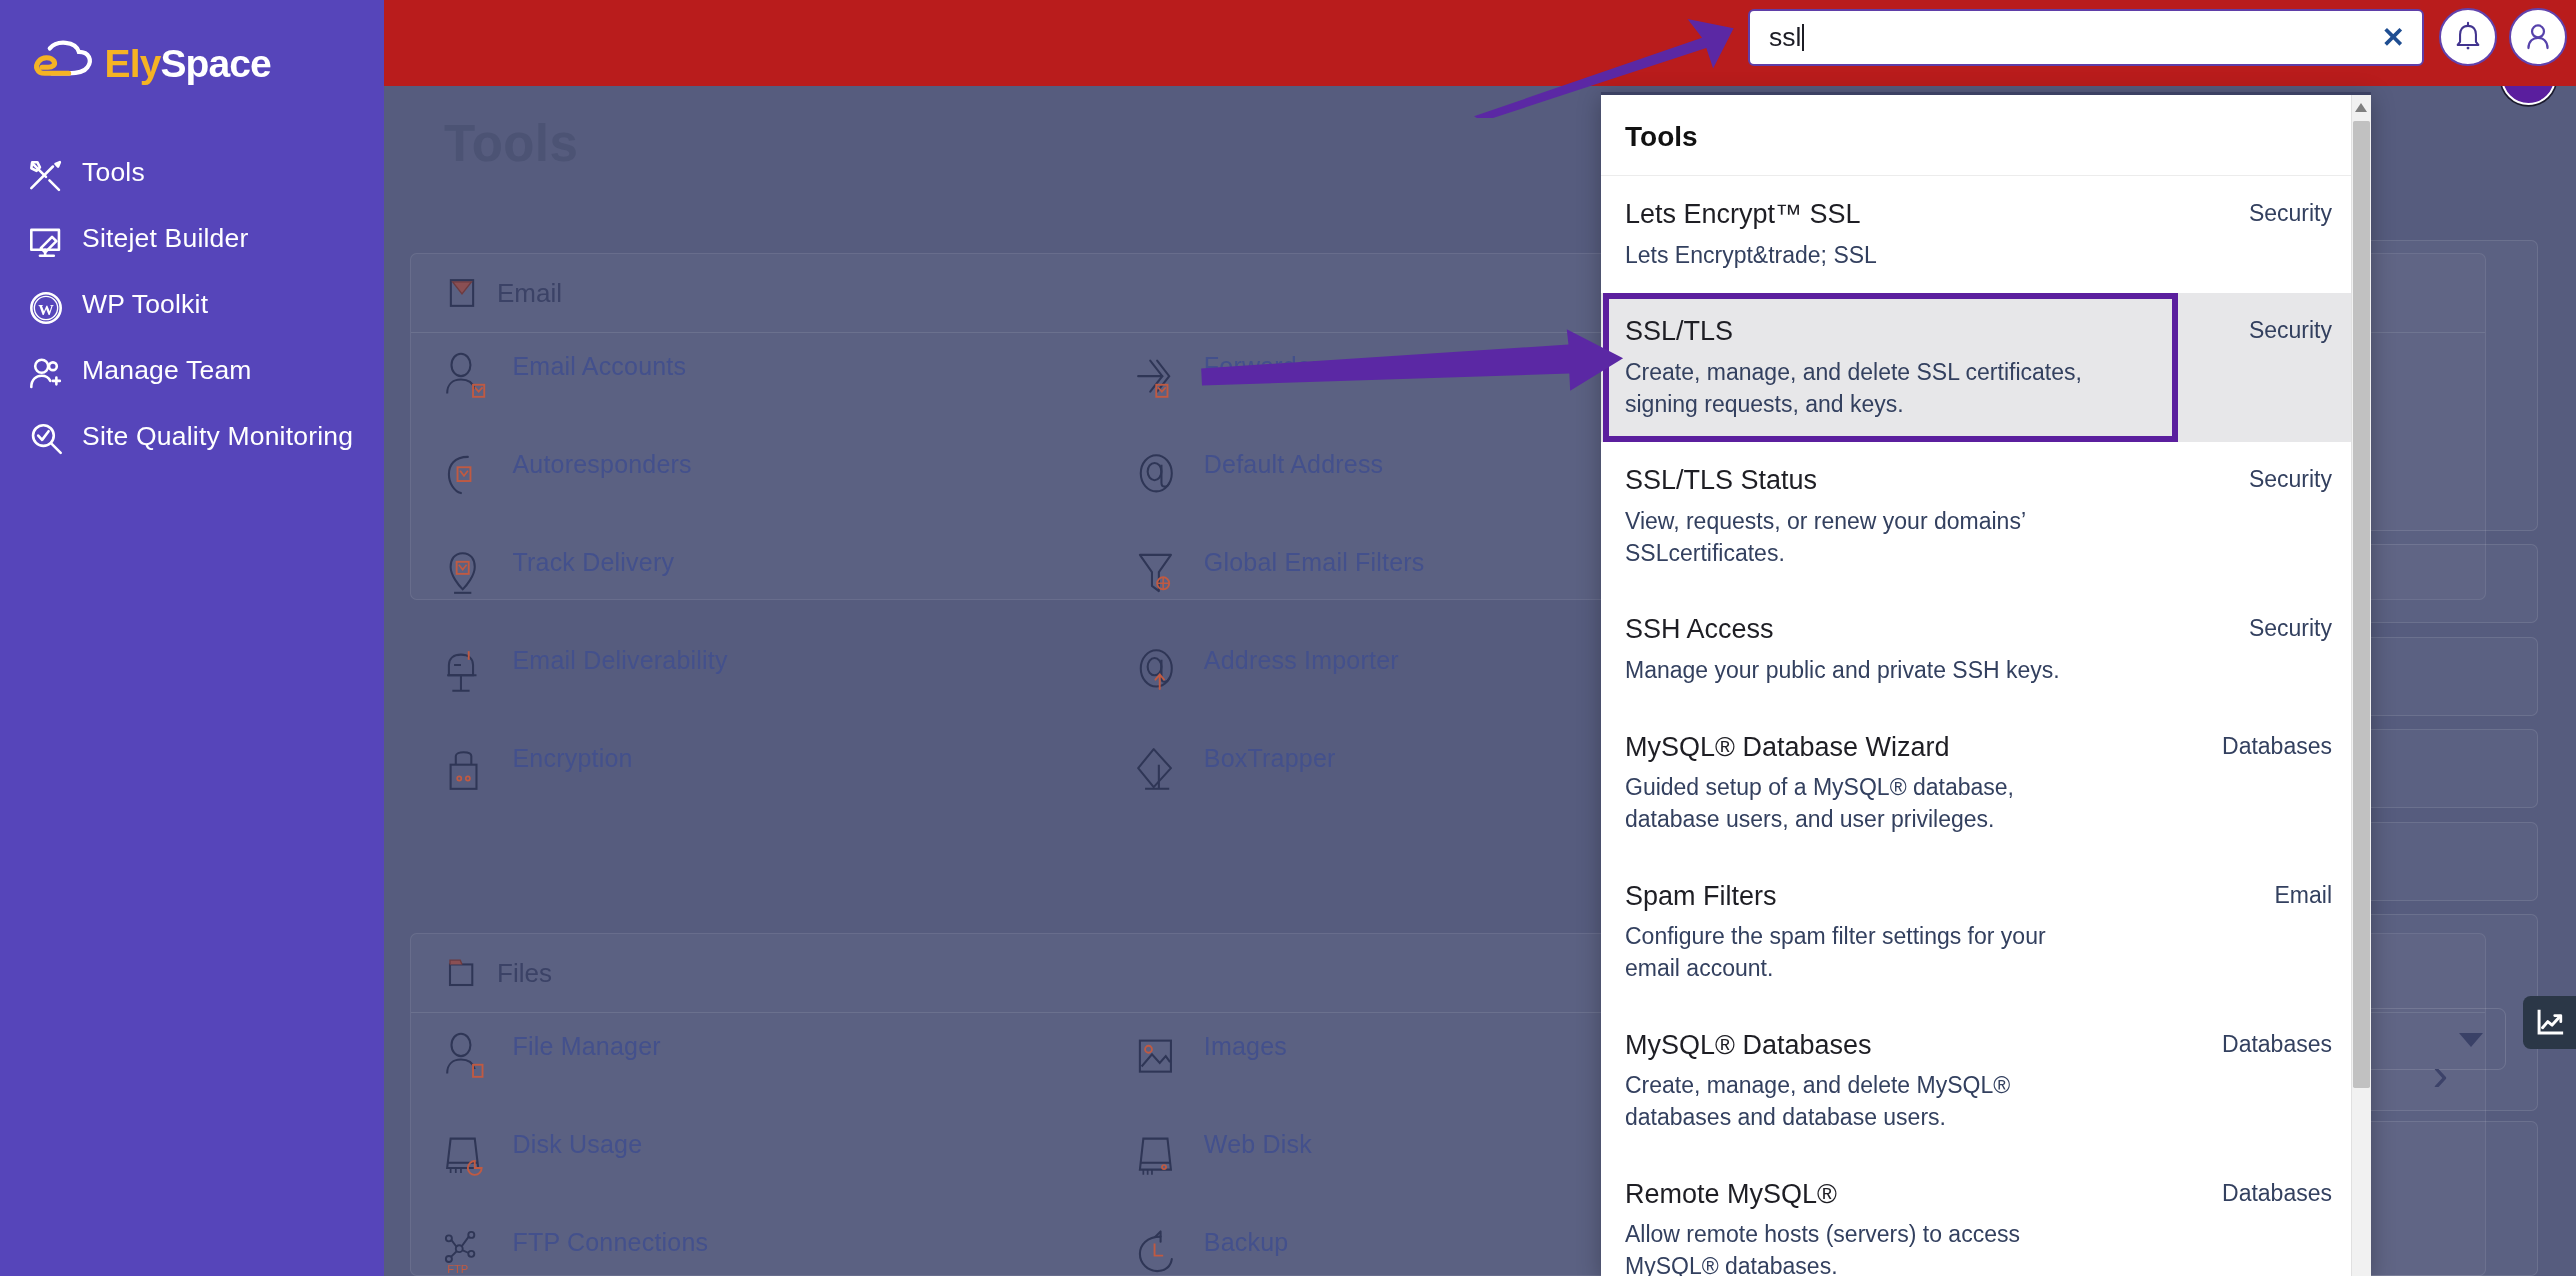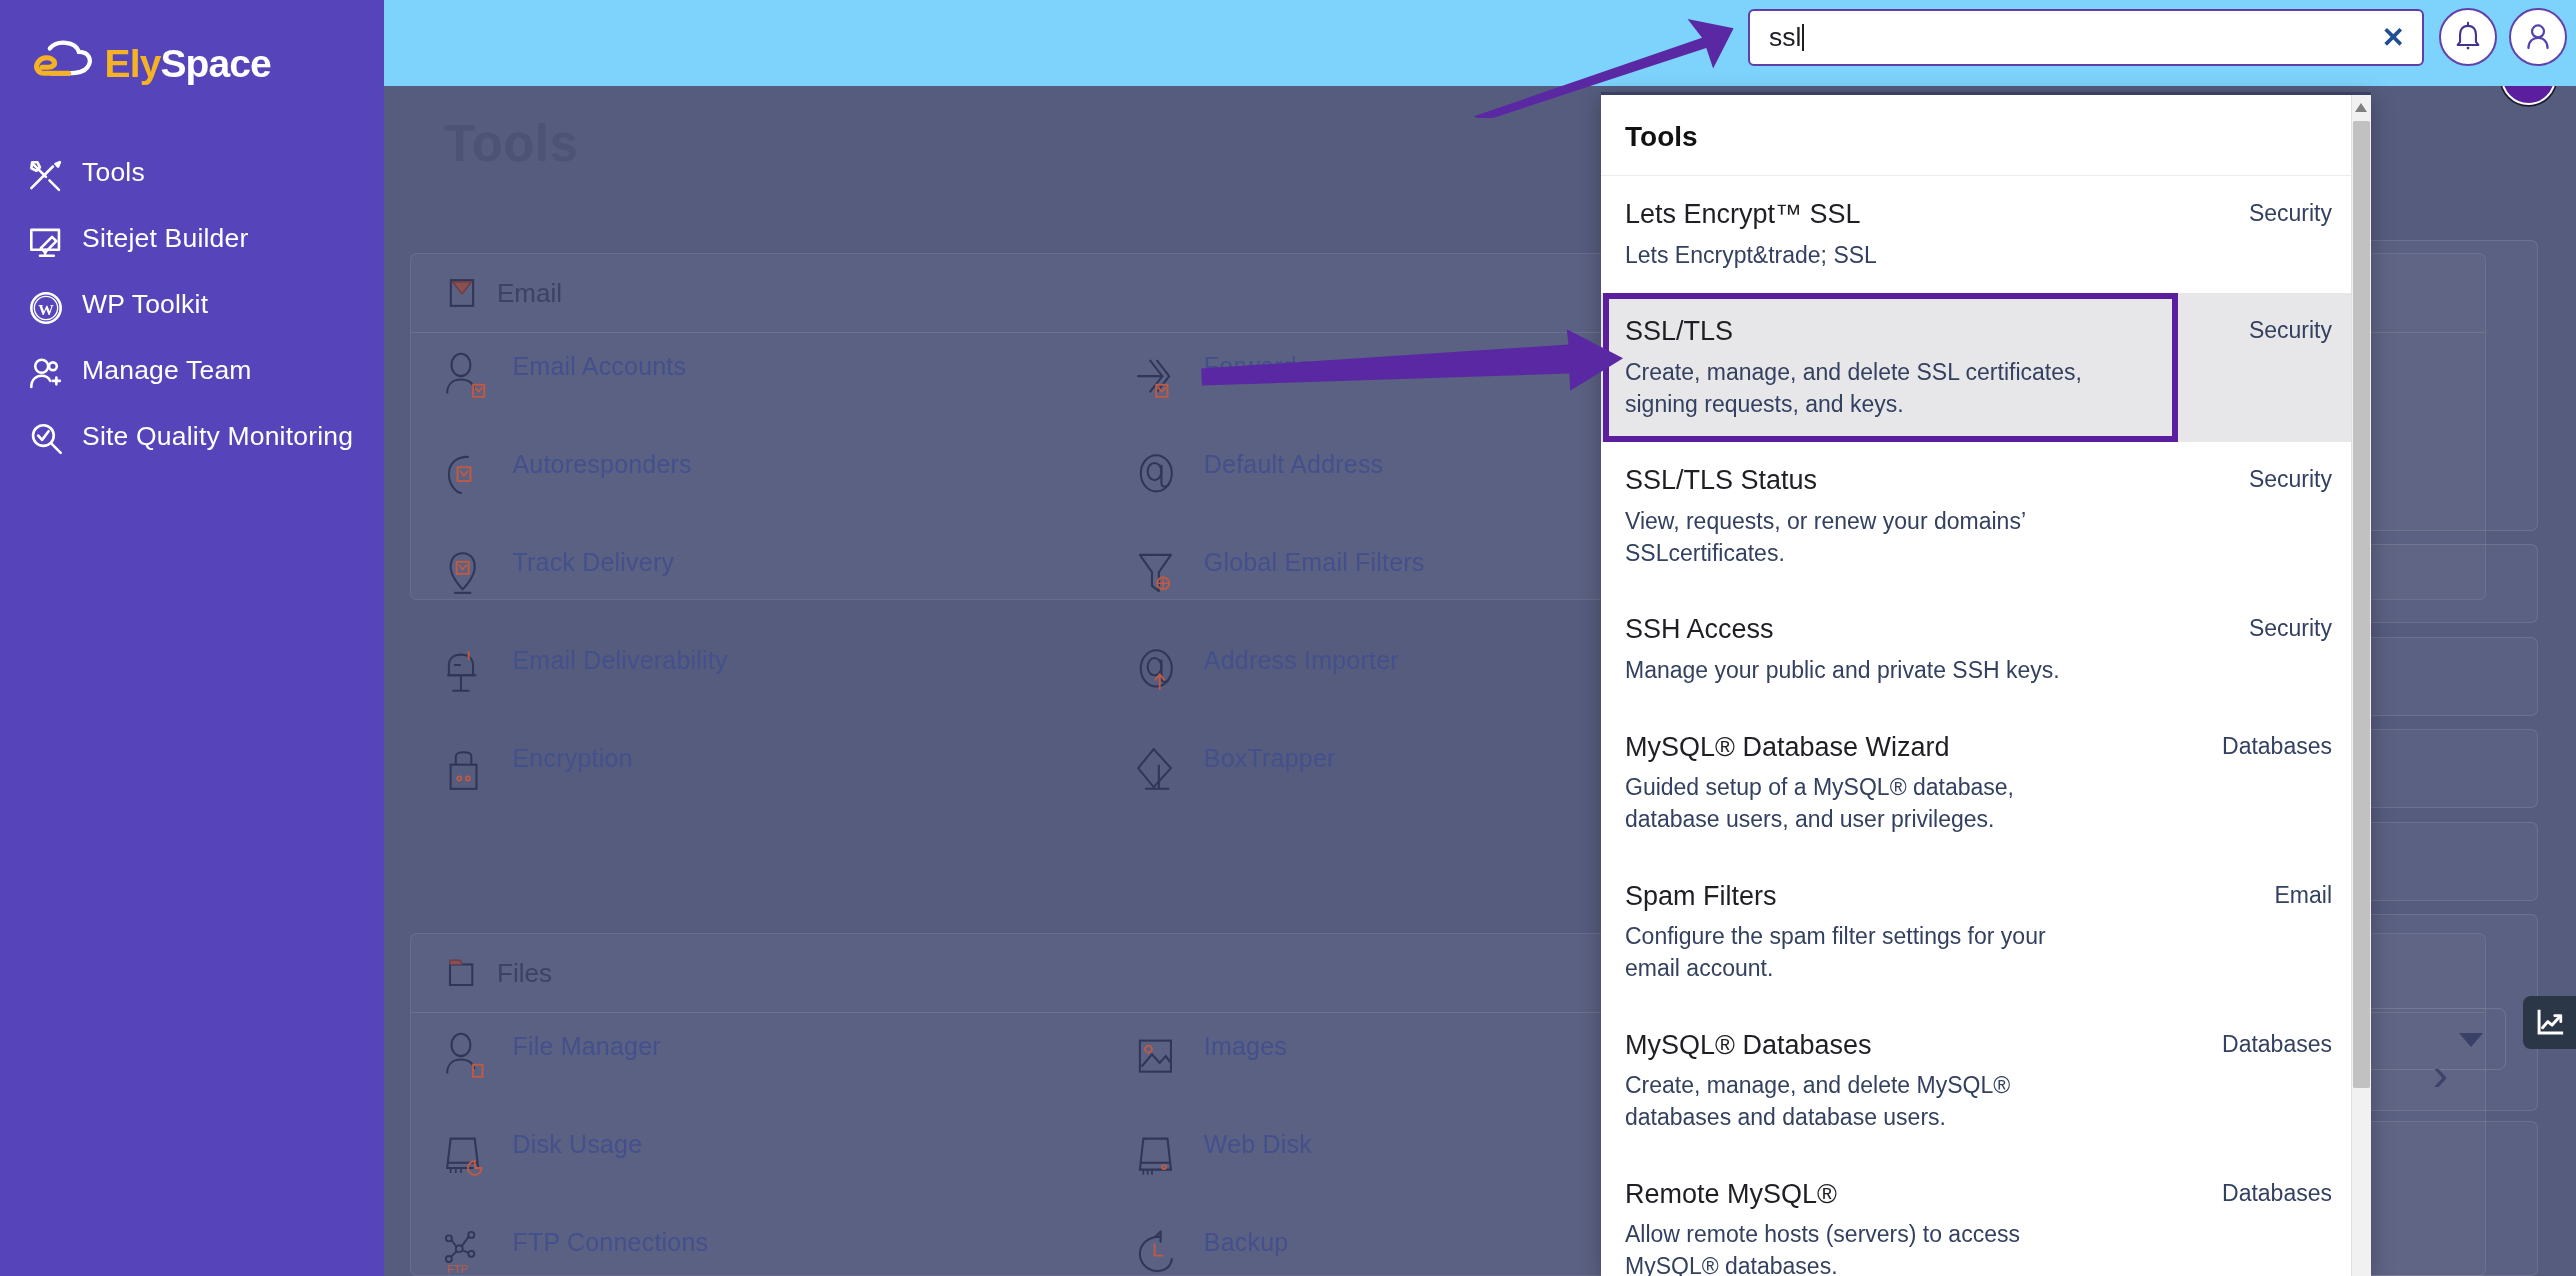--- a/index.html
+++ b/index.html
@@ -41,21 +41,21 @@
 
   
   .content {
     position: absolute; left: 384px; top: 0;
     width: 2192px; height: 1276px;
     background: #ffffff;
   }
   .topbar {
     position: absolute; left: 0; top: 0;
     width: 2192px; height: 86px;
-    background: #7dd3fc; z-index: 20;
+    background: #b91c1c; z-index: 20;
   }
   .search-wrap {
     position: absolute; left: 1364px; top: 9.4px;
     width: 676px; height: 57px;
   }
   .search-box {
     width: 100%; height: 100%;
     border: 2.6px solid #5f3ea8; border-radius: 6px;
     background: #fff; position: relative;
   }

